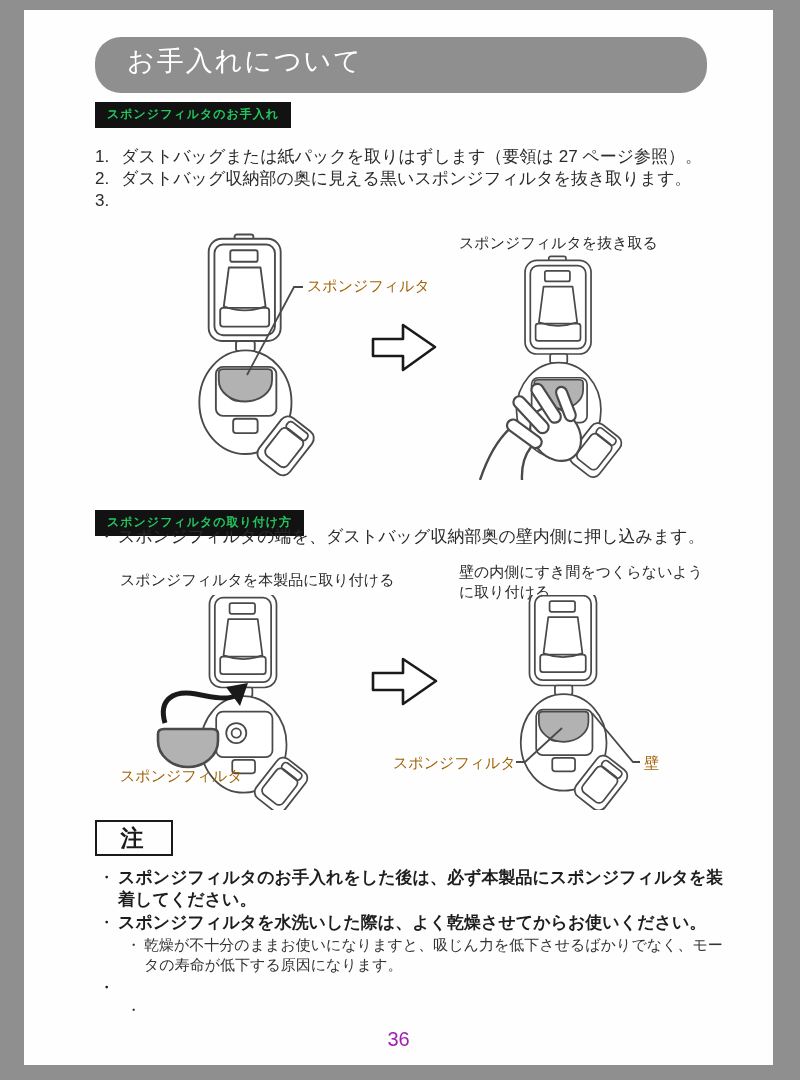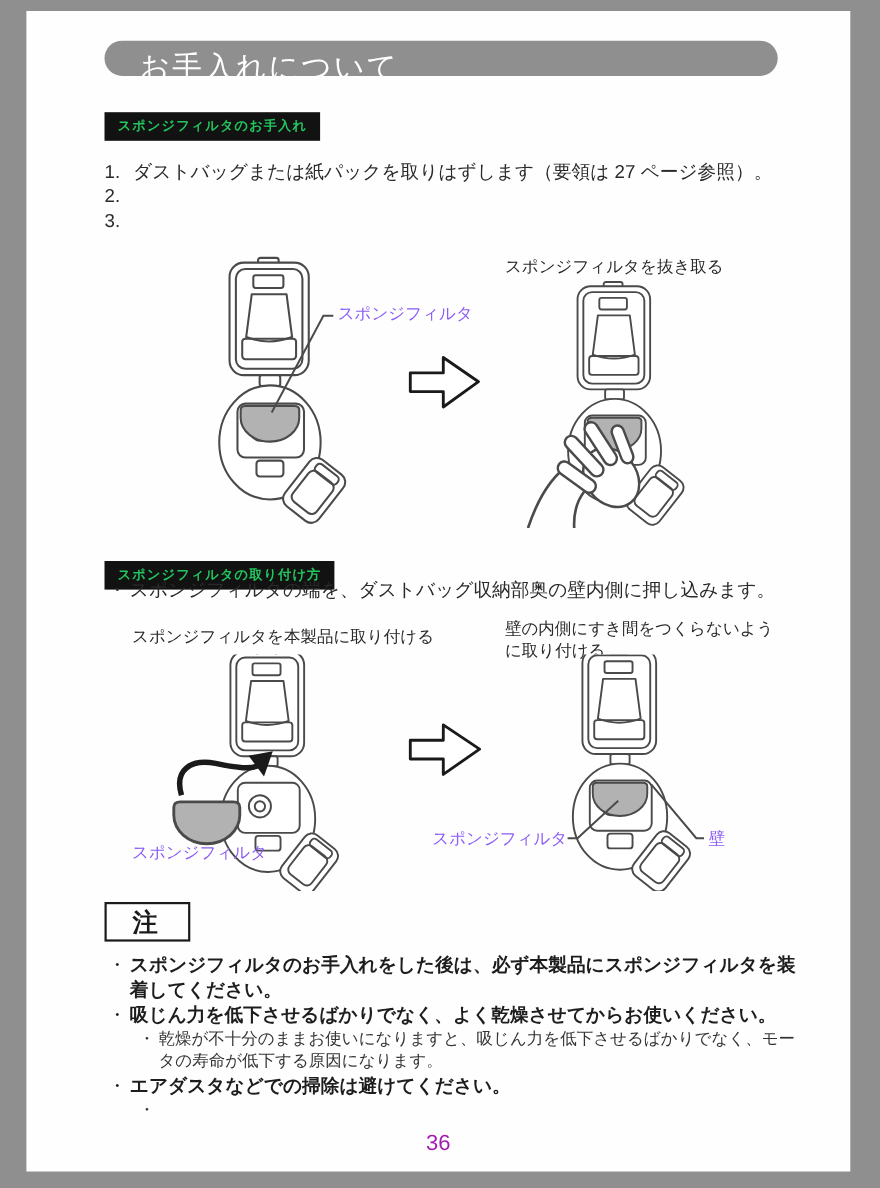--- a/index.html
+++ b/index.html
@@ -9,21 +9,21 @@
     font-family:"Liberation Sans","DejaVu Sans",sans-serif;
     color:#222;
     overflow:hidden;
   }
   .page{
     position:absolute;left:24px;top:10px;width:749px;height:1055px;
     background:#fefefe;
   }
   
   .title-bar{
-    position:absolute;left:71px;top:27px;width:612px;height:32px;
+    position:absolute;left:71px;top:27px;width:612px;height:56px;
     background:#8f8f8f;border-radius:26px;
     color:#fff;font-size:27px;font-weight:500;
     line-height:48px;padding-left:32px;box-sizing:border-box;
     letter-spacing:2px;
   }
   
   .black-heading{
     position:absolute;left:71px;
     background:#121212;color:#22c55e;
     font-size:12px;font-weight:600;letter-spacing:1px;
@@ -39,21 +39,21 @@
   .bullet-row{
     position:absolute;left:74px;top:516px;width:640px;
     display:flex;font-size:17px;line-height:22px;color:#2a2a2a;
   }
   .bullet-row .mk{width:20px;flex:0 0 20px;text-align:left;}
   
   .figwrap{position:absolute;}
   #fig1{left:71px;top:215px;width:622px;height:255px;font-family:Liberation Serif, serif;}
   #fig2{left:71px;top:550px;width:622px;height:252px;}
   .figcap{position:absolute;font-size:15px;line-height:20px;color:#2a2a2a;}
-  .figlabel{position:absolute;font-size:15px;line-height:18px;color:#8b5cf6;white-space:nowrap;}
+  .figlabel{position:absolute;font-size:15px;line-height:18px;color:#a16207;white-space:nowrap;}
   .figsvg{position:absolute;left:0;}
   
   .note-box{
     position:absolute;left:71px;top:810px;width:78px;height:36px;
     border:2px solid #1a1a1a;box-sizing:border-box;
     text-align:center;font-size:23px;font-weight:600;line-height:32px;color:#1a1a1a;
     letter-spacing:4px;
   }
   .note-list{position:absolute;left:74px;top:856px;width:632px;}
   .nrow{display:flex;}
@@ -102,20 +102,21 @@
 
   <div id="heading1" class="black-heading">スポンジフィルタのお手入れ</div>
 
   <div class="steps">
     <div class="step">
       <span class="num">1.</span>
       <span>ダストバッグまたは紙パックを取りはずします（要領は 27 ページ参照）。</span>
     </div>
     <div class="step">
       <span class="num">2.</span>
+      <span>ダストバッグ収納部の奥に見える黒いスポンジフィルタを抜き取ります。</span>
     </div>
     <div class="step">
       <span class="num">3.</span>
     </div>
   </div>
 
   <div id="fig1" class="figwrap">
     <div class="figcap" style="left:364px;top:8px;">スポンジフィルタを抜き取る</div>
     <div class="figlabel" style="left:212px;top:52px;">スポンジフィルタ</div>
 
@@ -189,29 +190,28 @@
 
   <div class="note-box">注</div>
 
   <div class="note-list">
     <div class="nrow main">
       <span class="mk">・</span>
       <span>スポンジフィルタのお手入れをした後は、必ず本製品にスポンジフィルタを装着してください。</span>
     </div>
     <div class="nrow main">
       <span class="mk">・</span>
-      <span>吸じん力を低下させるばかりでなく、よく乾燥させてからお使いください。</span>
+      <span>スポンジフィルタを水洗いした際は、よく乾燥させてからお使いください。</span>
     </div>
     <div class="nrow sub">
       <span class="mk">・</span>
       <span>乾燥が不十分のままお使いになりますと、吸じん力を低下させるばかりでなく、モータの寿命が低下する原因になります。</span>
     </div>
     <div class="nrow main">
       <span class="mk">・</span>
-      <span>エアダスタなどでの掃除は避けてください。</span>
     </div>
     <div class="nrow sub">
       <span class="mk">・</span>
     </div>
   </div>
 
   <div class="page-number">36</div>
 
 </div>
 

